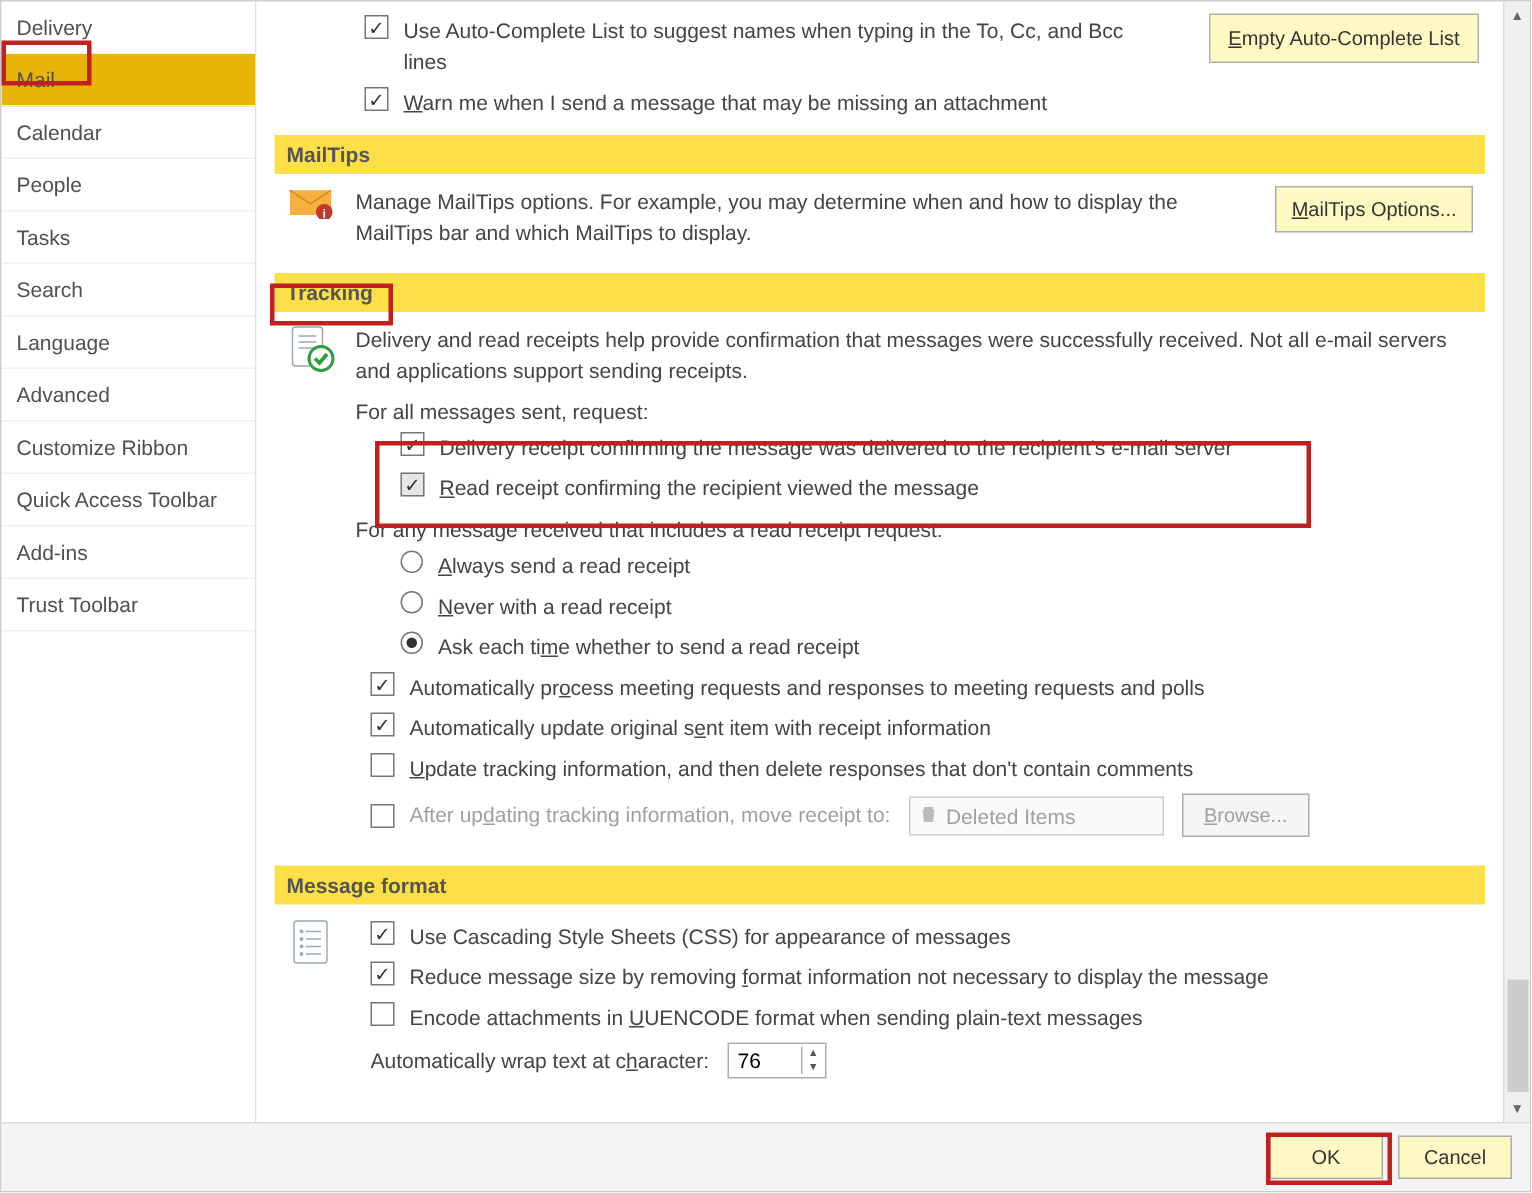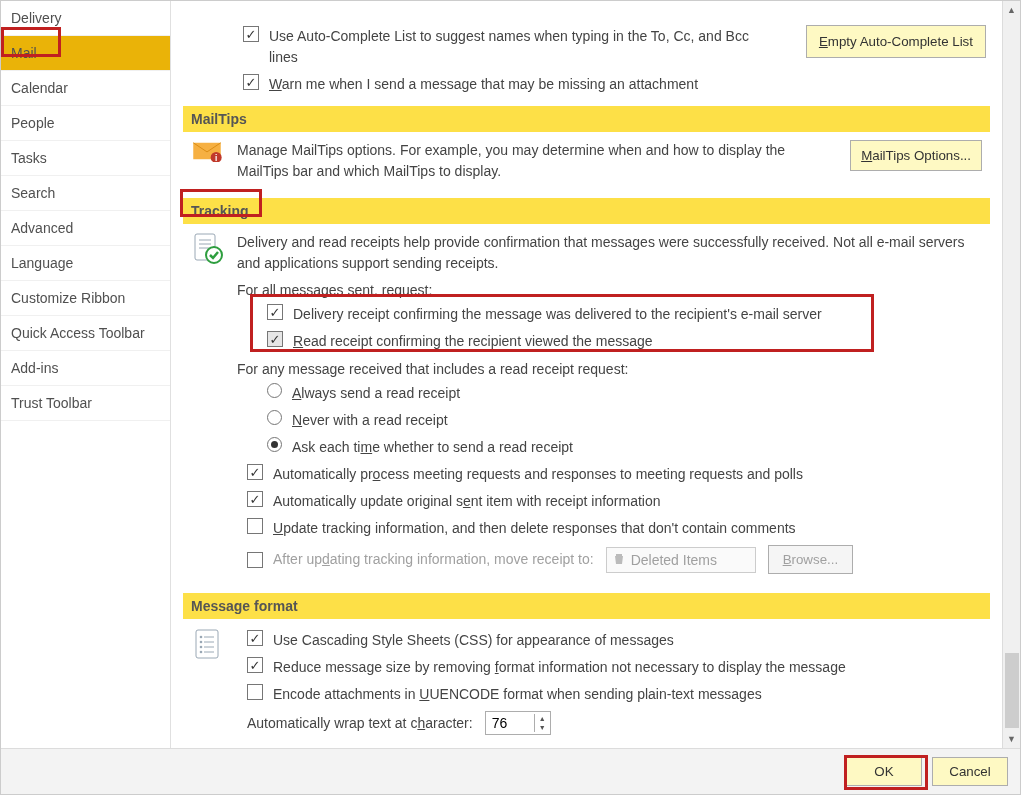--- a/index.html
+++ b/index.html
@@ -8,42 +8,42 @@
 .main-area { display: flex; flex: 1; overflow: hidden; }
 .sidebar { width: 170px; border-right: 1px solid #e0e0e0; background: #fff; }
 .nav-item { padding: 9px 10px; cursor: pointer; border-bottom: 1px solid #f0f0f0; color: #505050; }
 .nav-item.first { border-top: none; }
 .nav-item.selected { background: #eab308; }
 .red-box { border: 3px solid #c02020; }
 .hl-mail { position: absolute; left: 0; top: 26px; width: 60px; height: 30px; pointer-events: none; }
 .hl-tracking { position: absolute; left: 179px; top: 188px; width: 82px; height: 28px; pointer-events: none; }
 .hl-receipts { position: absolute; left: 249px; top: 293px; width: 624px; height: 58px; pointer-events: none; }
 .hl-ok { position: absolute; right: 92px; bottom: 4px; width: 84px; height: 35px; pointer-events: none; }
-.content { flex: 1; overflow-y: auto; background: #fff; position: relative; padding: 16px 8px 0 12px; }
+.content { flex: 1; overflow-y: auto; background: #fff; position: relative; padding: 0 8px 0 12px; }
 .content-inner { padding-right: 4px; }
 .scrolltrack { width: 18px; background: #f0f0f0; border-left: 1px solid #dcdcdc; display: flex; flex-direction: column; }
 .scroll-arrow { height: 18px; display: flex; align-items: center; justify-content: center; color: #666; font-size: 9px; cursor: pointer; }
 .scroll-thumb { background: #cdcdcd; width: 14px; margin: 0 auto; height: 75px; margin-top: auto; margin-bottom: 2px; }
 .section-header { background: #fde047; padding: 5px 8px; font-weight: bold; color: #555; margin-top: 8px; }
 .row { display: flex; align-items: flex-start; padding: 3px 0 3px 60px; }
 .row.indent1 { padding-left: 60px; }
 .row.indent2 { padding-left: 80px; }
 .chk { width: 16px; height: 16px; border: 1px solid #767676; margin-right: 10px; flex-shrink: 0; display: flex; align-items: center; justify-content: center; background: #fff; }
 .chk.checked::after { content: "✓"; color: #333; font-size: 13px; line-height: 1; }
 .chk.grey.checked { background: #e6e6e6; }
 .radio { width: 15px; height: 15px; border: 1px solid #767676; border-radius: 50%; margin-right: 10px; flex-shrink: 0; display: flex; align-items: center; justify-content: center; background: #fff; }
 .radio.checked::after { content: ""; width: 7px; height: 7px; border-radius: 50%; background: #333; display: block; }
 .lbl { color: #444; line-height: 1.5; }
 .lbl.disabled { color: #a0a0a0; }
 .btn { border: 1px solid #adadad; background: #fef9c3; padding: 6px 14px; cursor: pointer; color: #333; }
 .btn.disabled { color: #a0a0a0; background: #f5f5f5; }
 .section-body { position: relative; padding: 8px 4px 8px 4px; }
 .mail-icon { width: 32px; height: 22px; }
 .svg-icon { width: 34px; height: 34px; }
-.folder-input { border: 1px solid #ccc; padding: 4px 6px; width: 150px; color: #a0a0a0; display: inline-flex; align-items: center; gap: 6px; background: #fafafa; }
+.folder-input { border: 1px solid #ccc; padding: 4px 6px; width: 170px; color: #a0a0a0; display: inline-flex; align-items: center; gap: 6px; background: #fafafa; }
 .spinner { display: inline-flex; align-items: center; border: 1px solid #adadad; }
 .spinner input { border: none; width: 48px; padding: 3px 6px; font-size: 14px; text-align: left; outline: none; }
 .spinner .arrows { display: flex; flex-direction: column; border-left: 1px solid #adadad; }
 .spinner .arrows span { font-size: 7px; line-height: 1; padding: 1px 4px; cursor: pointer; color: #555; }
 .footer { border-top: 1px solid #dcdcdc; padding: 8px 12px; display: flex; justify-content: flex-end; gap: 10px; background: #f3f3f3; }
 .footer .btn { min-width: 76px; }
 u.mn { text-decoration: underline; }
 .top-pad { height: 6px; }
 .deleted-icon svg { width: 12px; height: 12px; }
 </style>
@@ -52,22 +52,22 @@
 
 <div class="dialog">
   <div class="main-area">
     <div class="sidebar">
       <div class="nav-item first">Delivery</div>
       <div class="nav-item selected">Mail</div>
       <div class="nav-item">Calendar</div>
       <div class="nav-item">People</div>
       <div class="nav-item">Tasks</div>
       <div class="nav-item">Search</div>
+      <div class="nav-item">Language</div>
       <div class="nav-item">Advanced</div>
-      <div class="nav-item">Language</div>
       <div class="nav-item">Customize Ribbon</div>
       <div class="nav-item">Quick Access Toolbar</div>
       <div class="nav-item">Add-ins</div>
       <div class="nav-item">Trust Toolbar</div>
     </div>
 
     <div class="content">
       <div class="content-inner">
         <div class="top-pad"></div>
 

